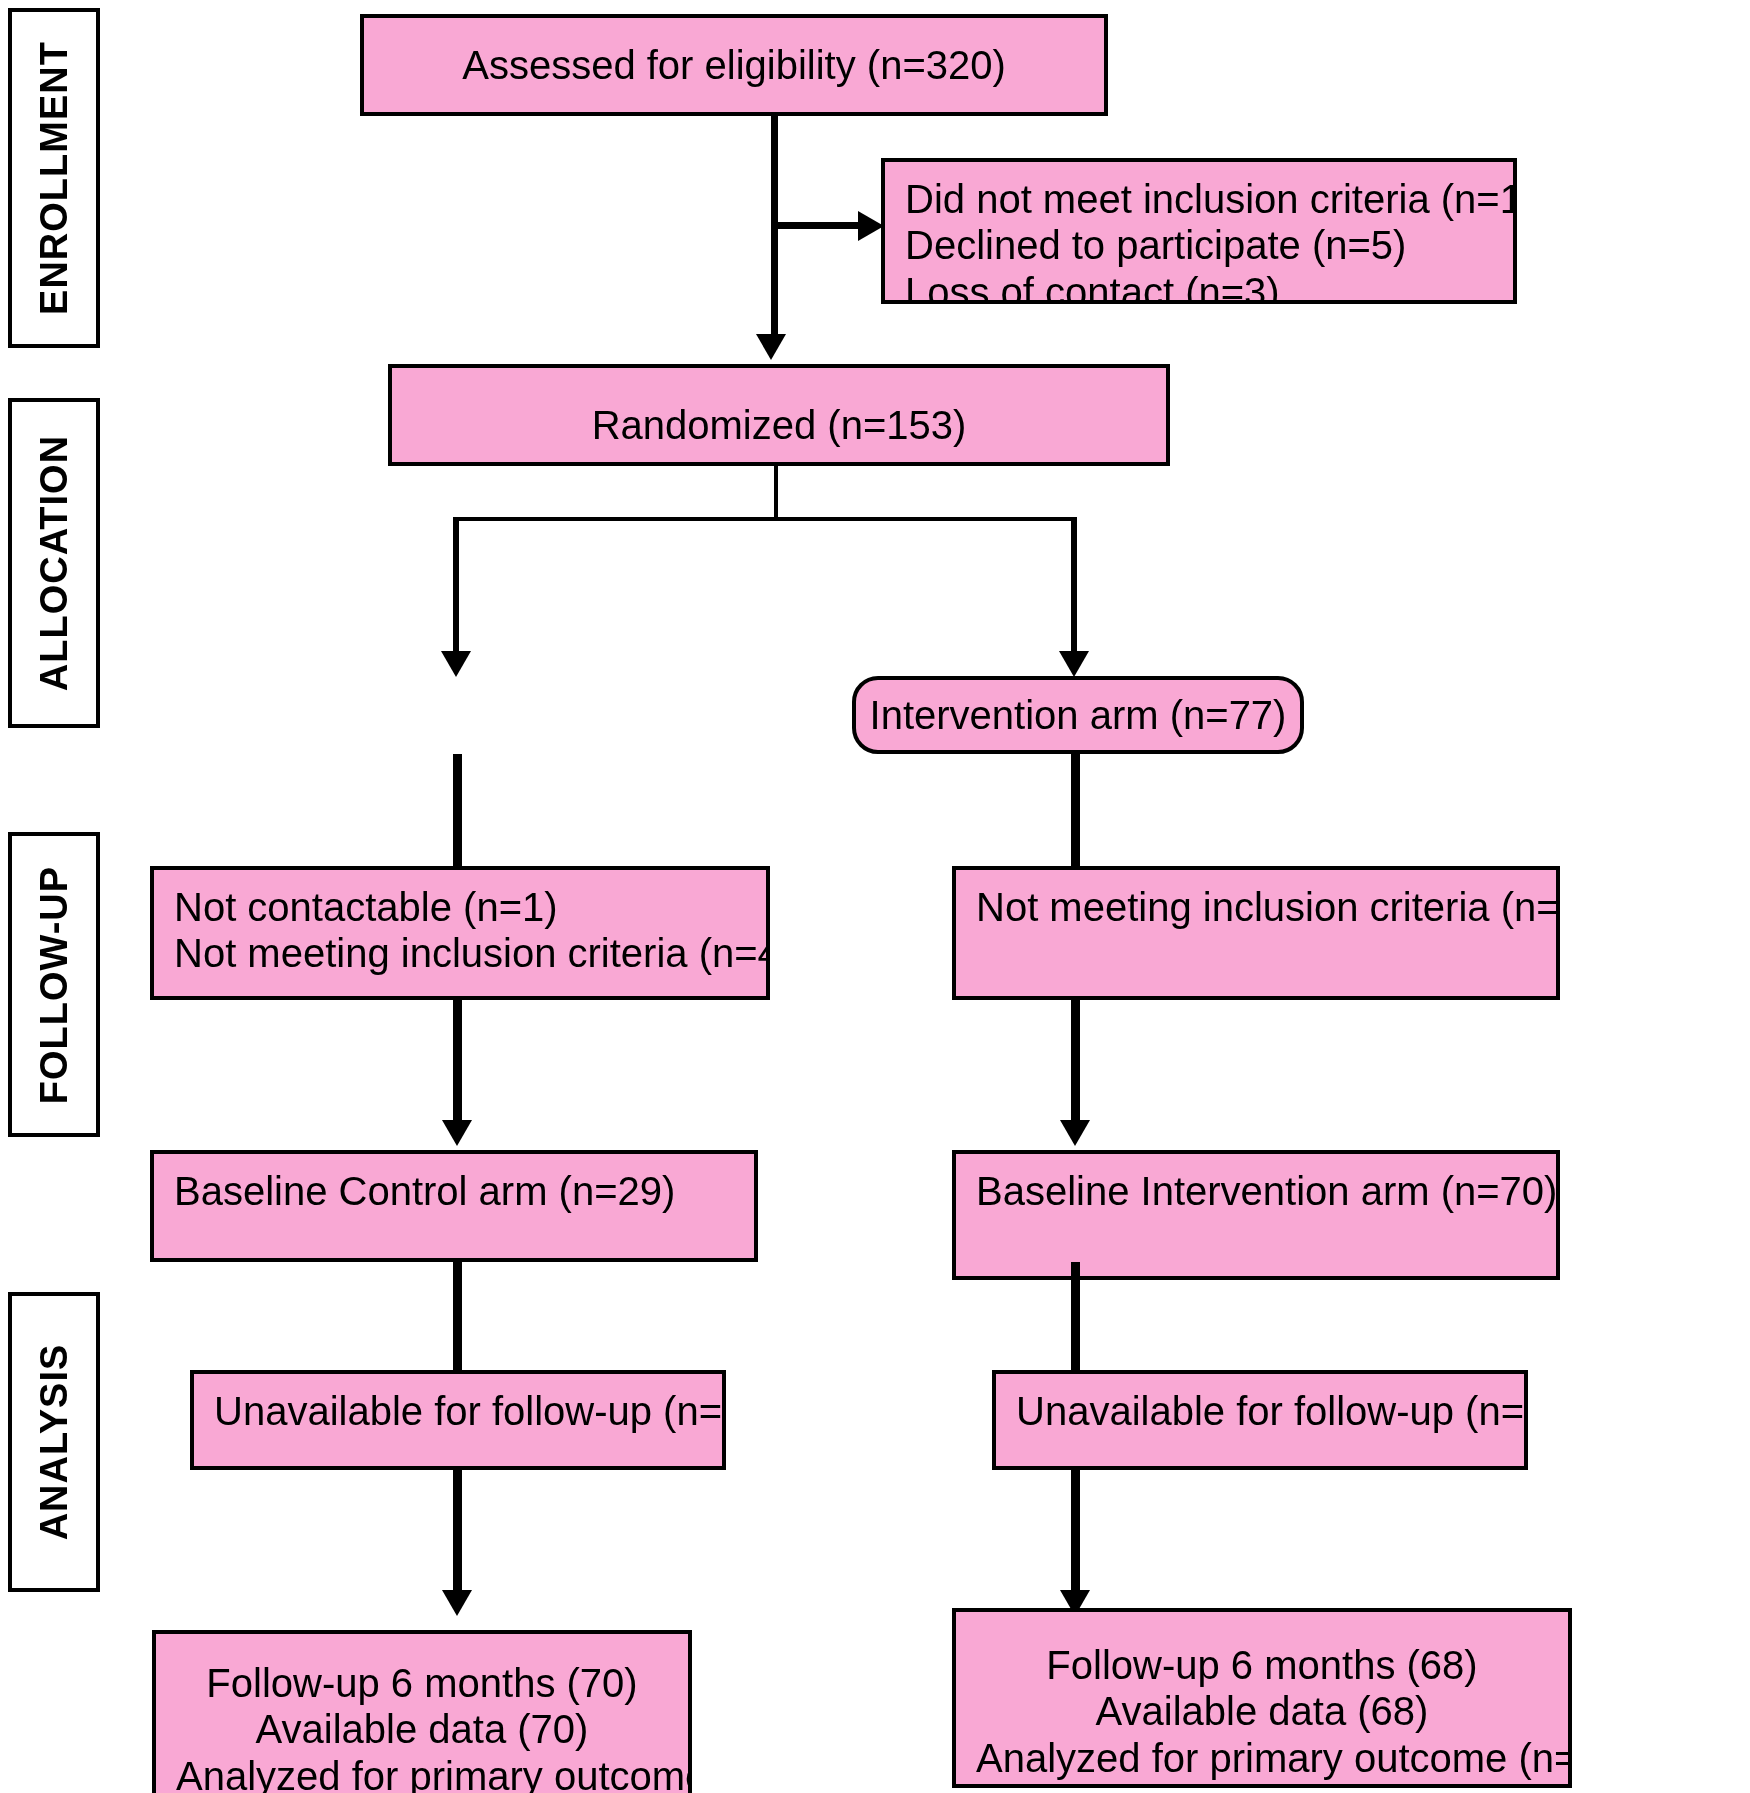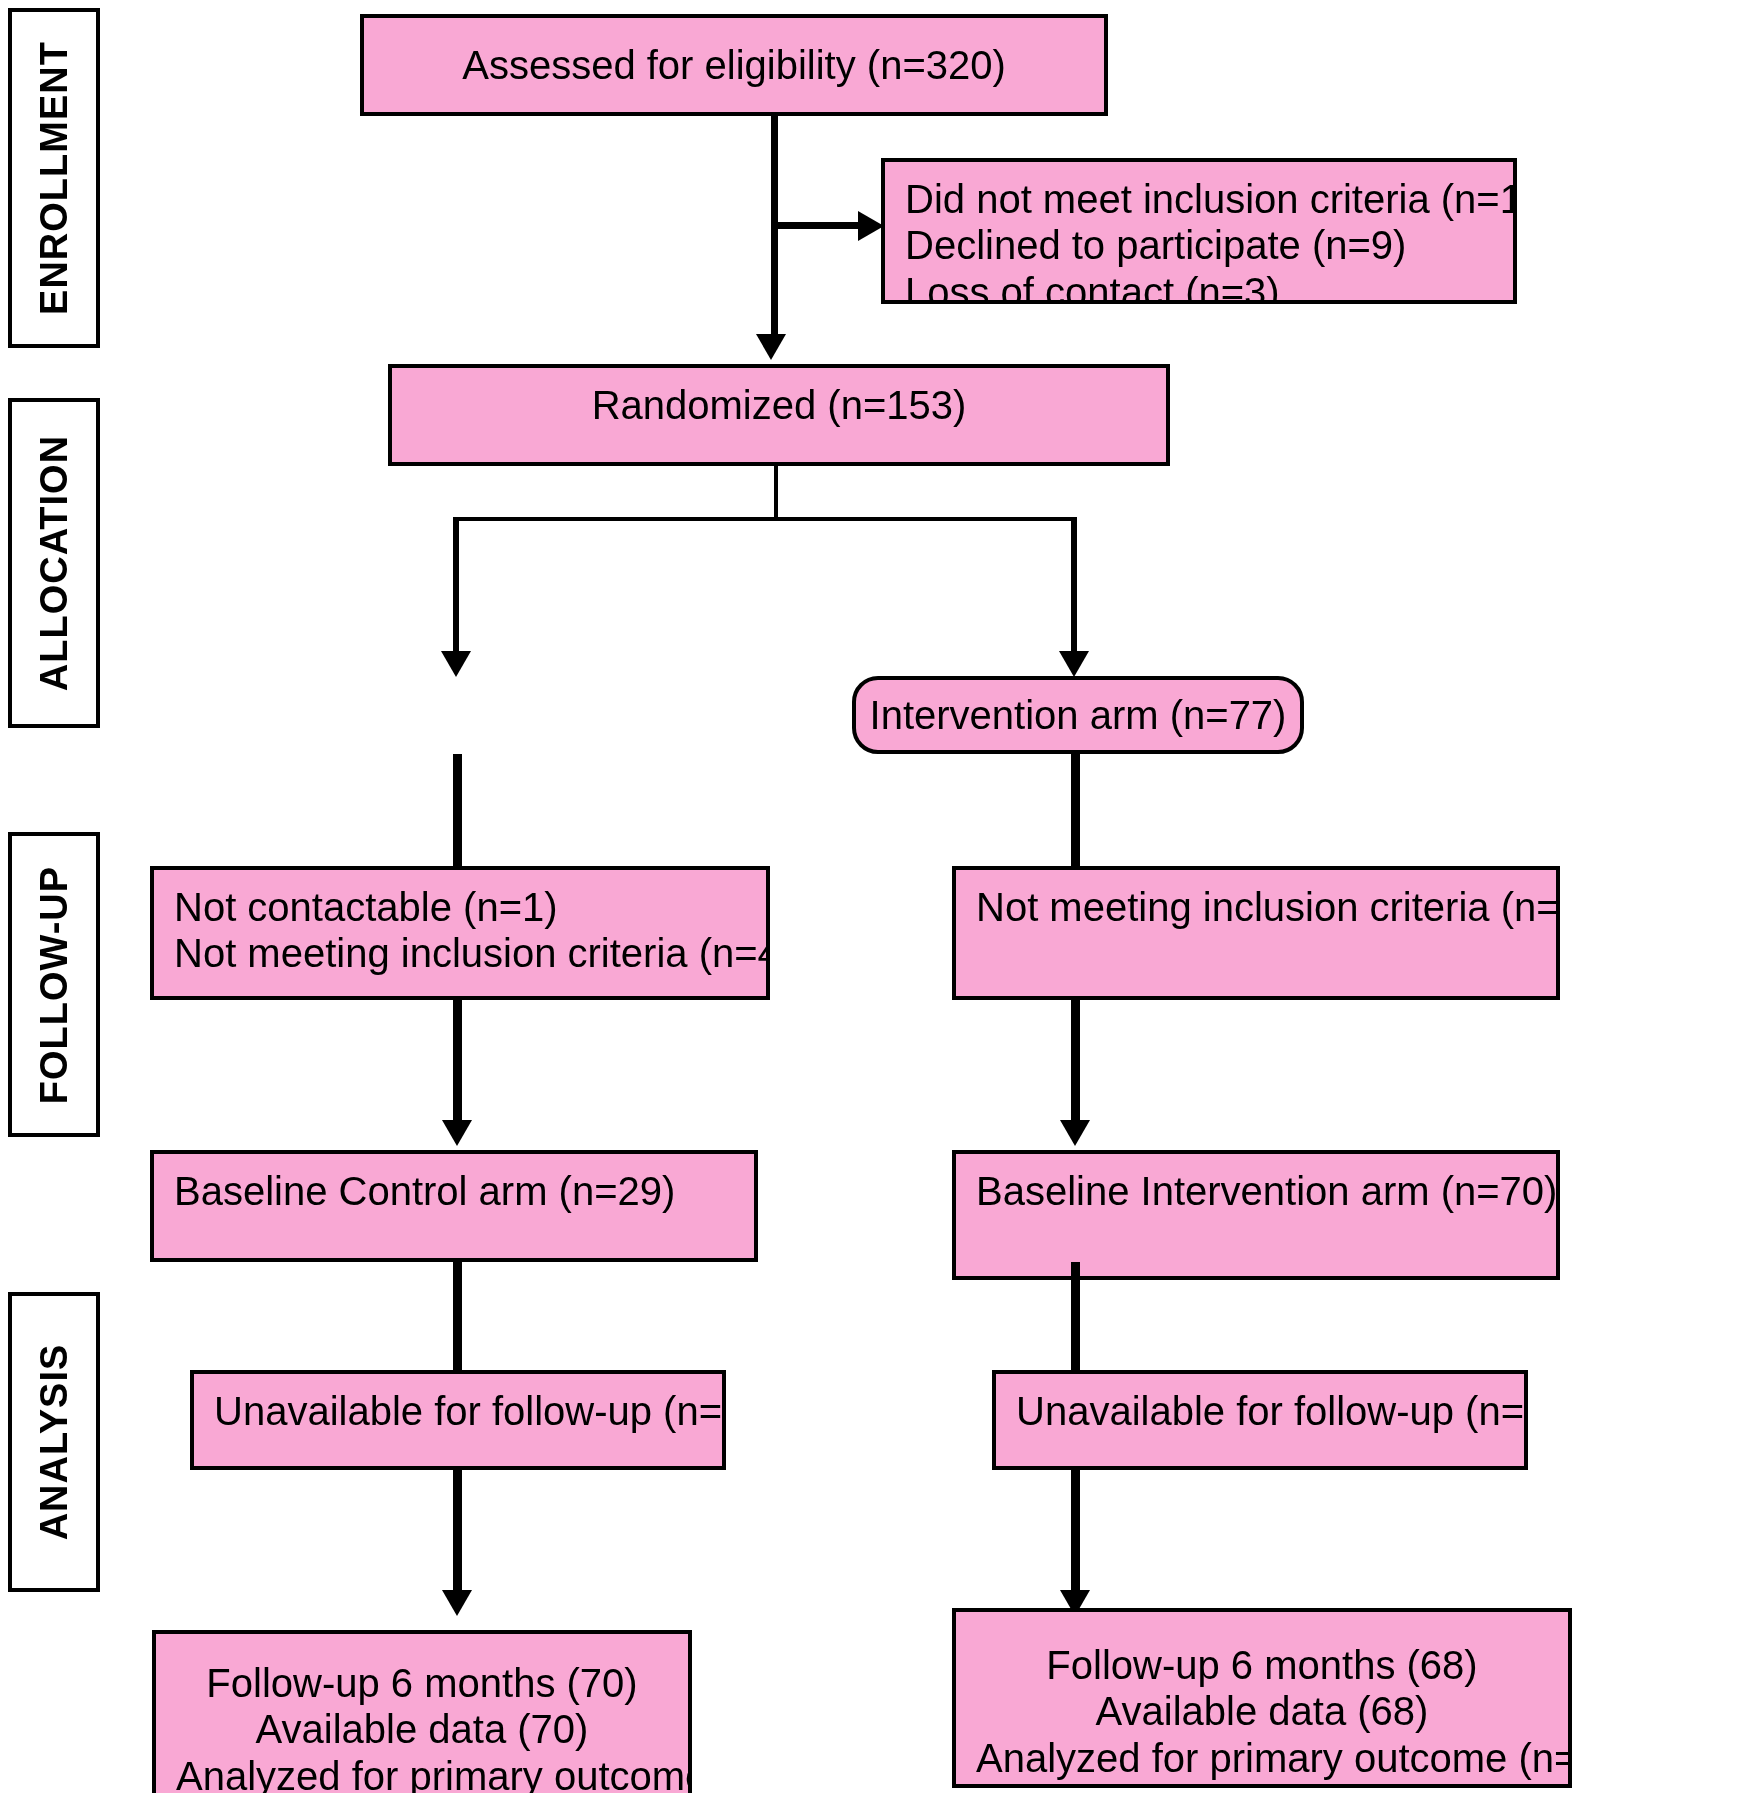--- a/index.html
+++ b/index.html
@@ -101,25 +101,25 @@
   </div>
 
   <div class="vline" style="left:771px; top:116px; width:7px; height:222px;"></div>
   <div class="arrow-down" style="left:756px; top:334px;"></div>
 
   <div class="hline" style="left:771px; top:222px; width:96px; height:7px;"></div>
   <div class="arrow-right" style="left:858px; top:211px;"></div>
 
   <div class="node left" style="left:881px; top:158px; width:636px; height:146px;">
     <span class="line">Did not meet inclusion criteria (n=155)</span>
-    <span class="line">Declined to participate (n=9)</span>
+    <span class="line">Declined to participate (n=5)</span>
     <span class="line">Loss of contact (n=3)</span>
   </div>
 
-  <div class="node center" style="left:388px; top:364px; width:782px; height:102px; display:flex; align-items:flex-start; justify-content:center;">
+  <div class="node center" style="left:388px; top:364px; width:782px; height:102px; display:flex; align-items:flex-end; justify-content:center;">
     <span class="line">Randomized (n=153)</span>
   </div>
 
   <div class="vline" style="left:774px; top:466px; width:4px; height:54px;"></div>
   <div class="hline" style="left:455px; top:517px; width:620px; height:4px;"></div>
   <div class="vline" style="left:453px; top:517px; width:6px; height:140px;"></div>
   <div class="arrow-down" style="left:441px; top:651px;"></div>
   <div class="vline" style="left:1071px; top:517px; width:6px; height:140px;"></div>
   <div class="arrow-down" style="left:1059px; top:651px;"></div>
 

